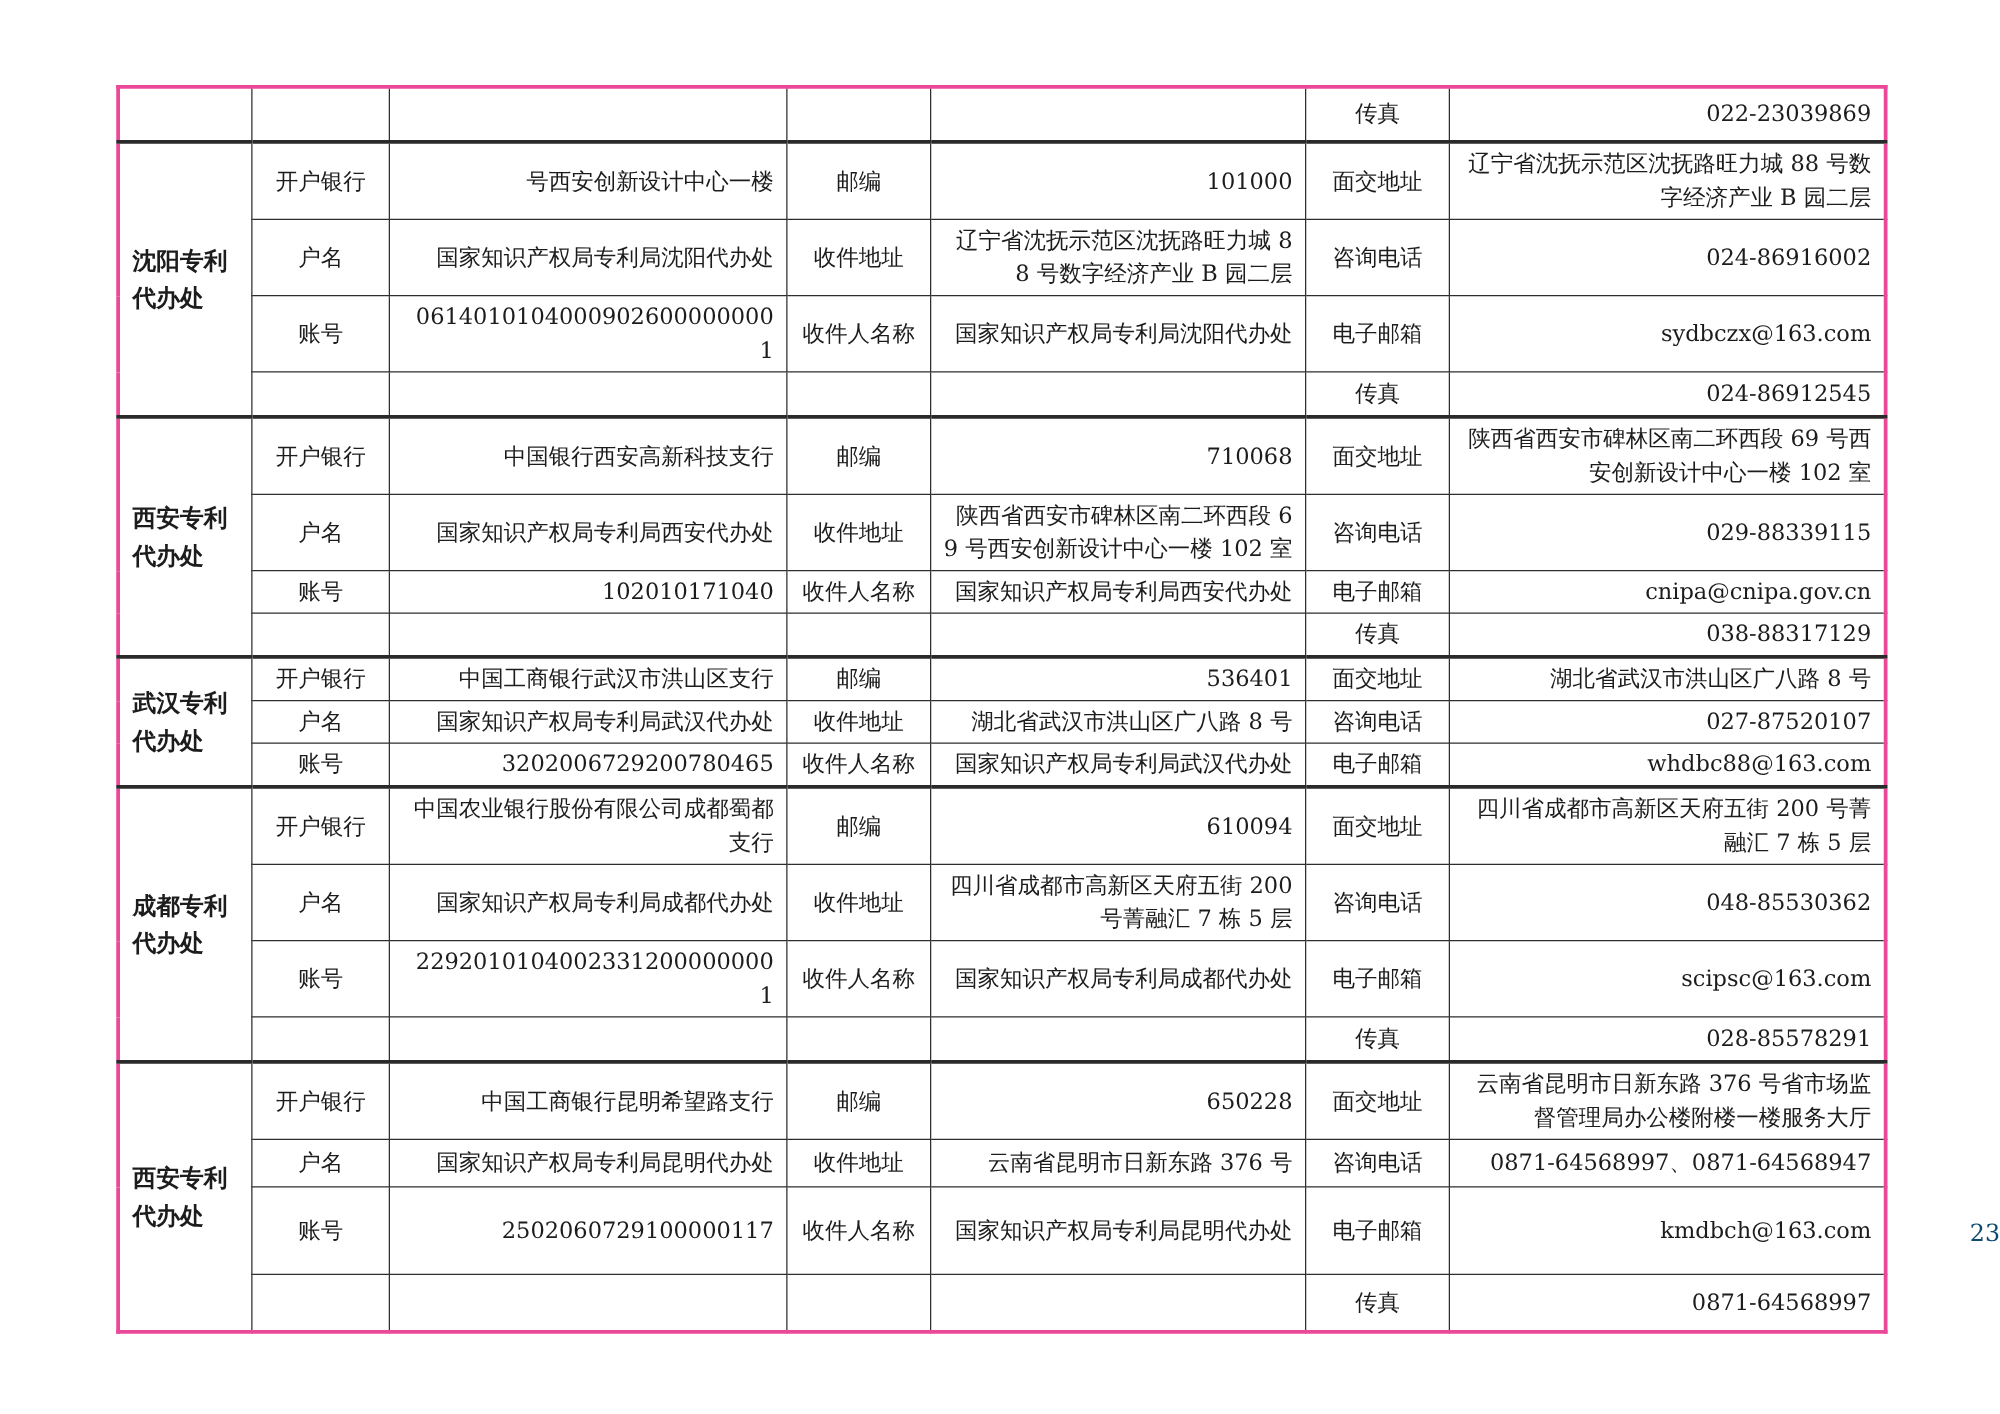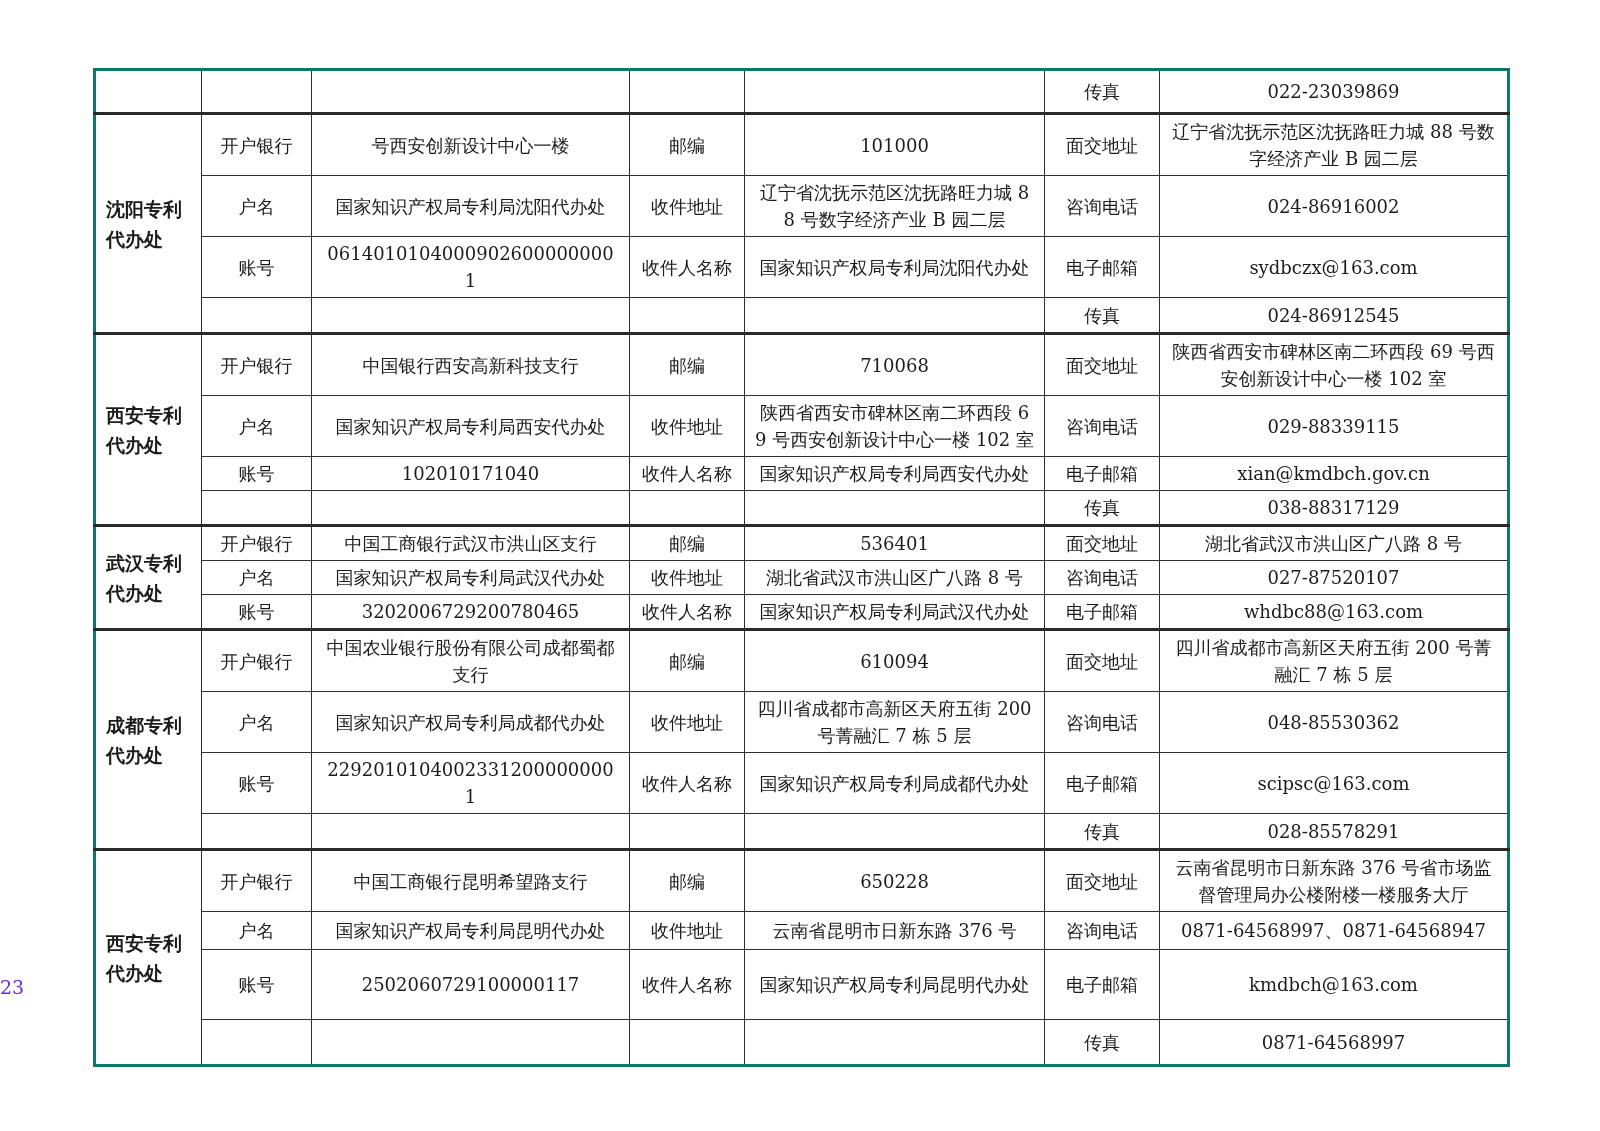--- a/index.html
+++ b/index.html
@@ -5,38 +5,38 @@
   * { margin: 0; padding: 0; box-sizing: border-box; }
   html, body { background: #ffffff; }
   body {
     width: 1600px; height: 1131px; position: relative;
     font-family: "DejaVu Serif", "Liberation Serif", serif;
     color: #1c1c1c;
   }
   table.office-table {
     position: absolute; left: 93px; top: 68px; width: 1414px;
     border-collapse: collapse; table-layout: fixed;
-    border: 3px solid #0f766e;
+    border: 3px solid #ec4899;
   }
   td {
     border: 1px solid #2e2e2e;
     font-size: 18px; line-height: 27px;
     vertical-align: middle; overflow: hidden;
     word-break: break-all;
   }
   td.lbl { text-align: center; padding: 2px 4px; }
-  td.val { text-align: center; padding: 3px 10px; }
+  td.val { text-align: right; padding: 3px 10px; }
   td.agency {
     text-align: left; font-weight: bold; font-size: 19px;
     line-height: 30px; padding: 2px 10px;
   }
   tr.section-top td { border-top: 3px solid #2a2a2a; }
   .page-number {
     position: absolute; top: 976px; left: 0; width: 100%;
-    text-align: left; font-size: 19px; color: #6d28d9;
+    text-align: right; font-size: 19px; color: #0c4a6e;
   }
 </style>
 </head>
 <body>
 
 <table class="office-table">
   <colgroup>
     <col style="width:107px">
     <col style="width:110px">
     <col style="width:318px">
@@ -104,21 +104,21 @@
         <td class="val">陕西省西安市碑林区南二环西段 69 号西安创新设计中心一楼 102 室</td>
         <td class="lbl">咨询电话</td>
         <td class="val">029-88339115</td>
       </tr>
       <tr style="height: 29px;">
         <td class="lbl">账号</td>
         <td class="val">102010171040</td>
         <td class="lbl">收件人名称</td>
         <td class="val">国家知识产权局专利局西安代办处</td>
         <td class="lbl">电子邮箱</td>
-        <td class="val">xian@kmdbch.gov.cn</td>
+        <td class="val">cnipa@cnipa.gov.cn</td>
       </tr>
       <tr style="height: 30px;">
         <td class="lbl"></td>
         <td class="val"></td>
         <td class="lbl"></td>
         <td class="val"></td>
         <td class="lbl">传真</td>
         <td class="val">038-88317129</td>
       </tr>
       <tr class="section-top" style="height: 33px;">

